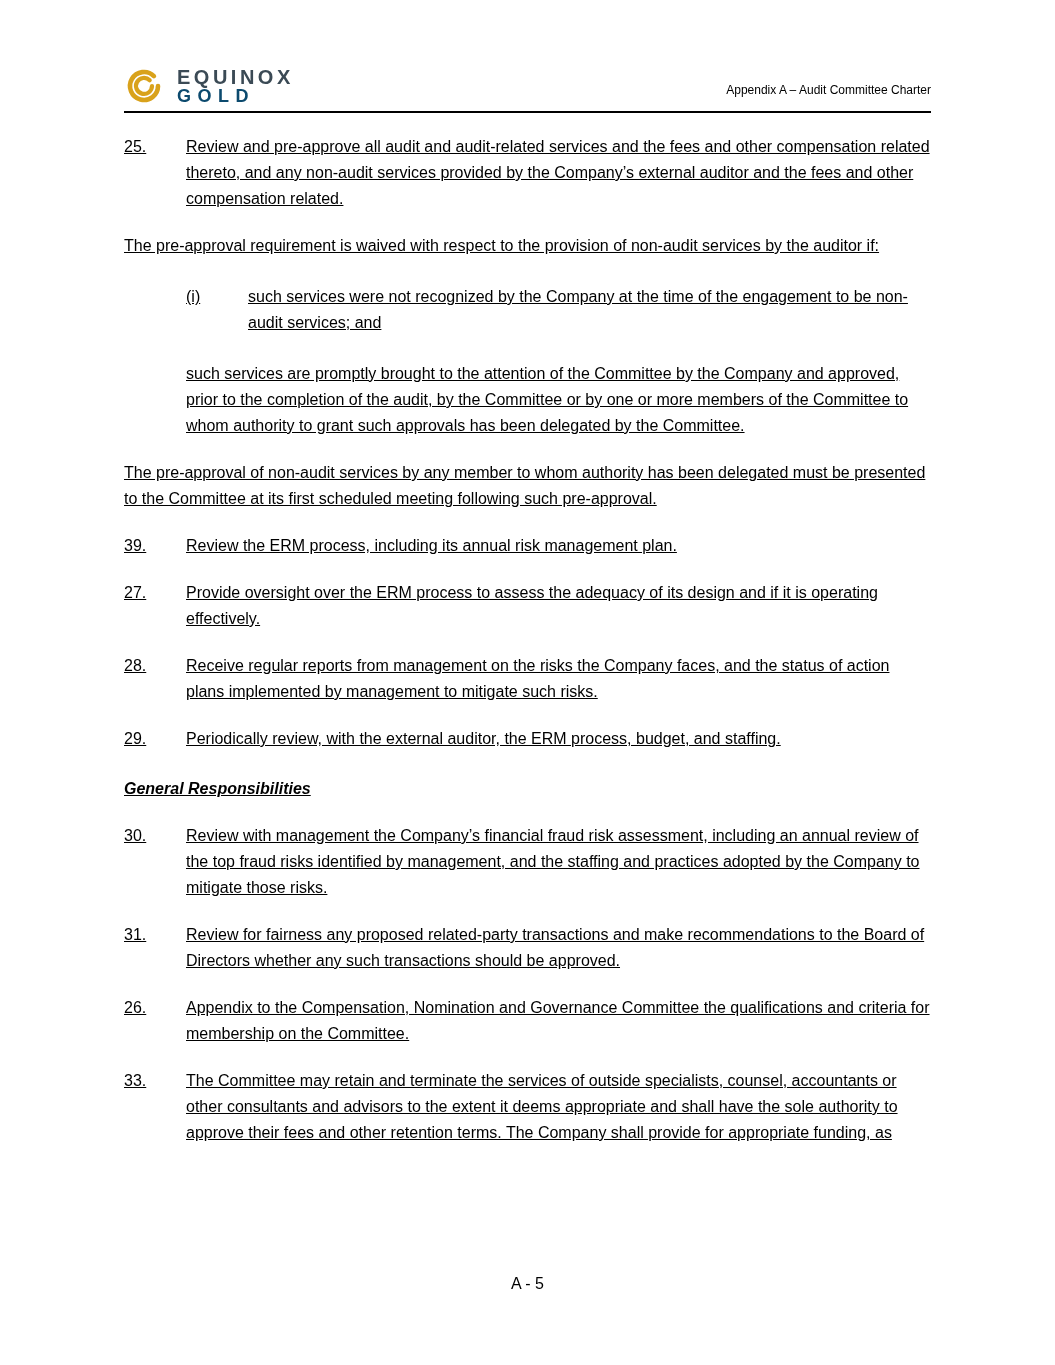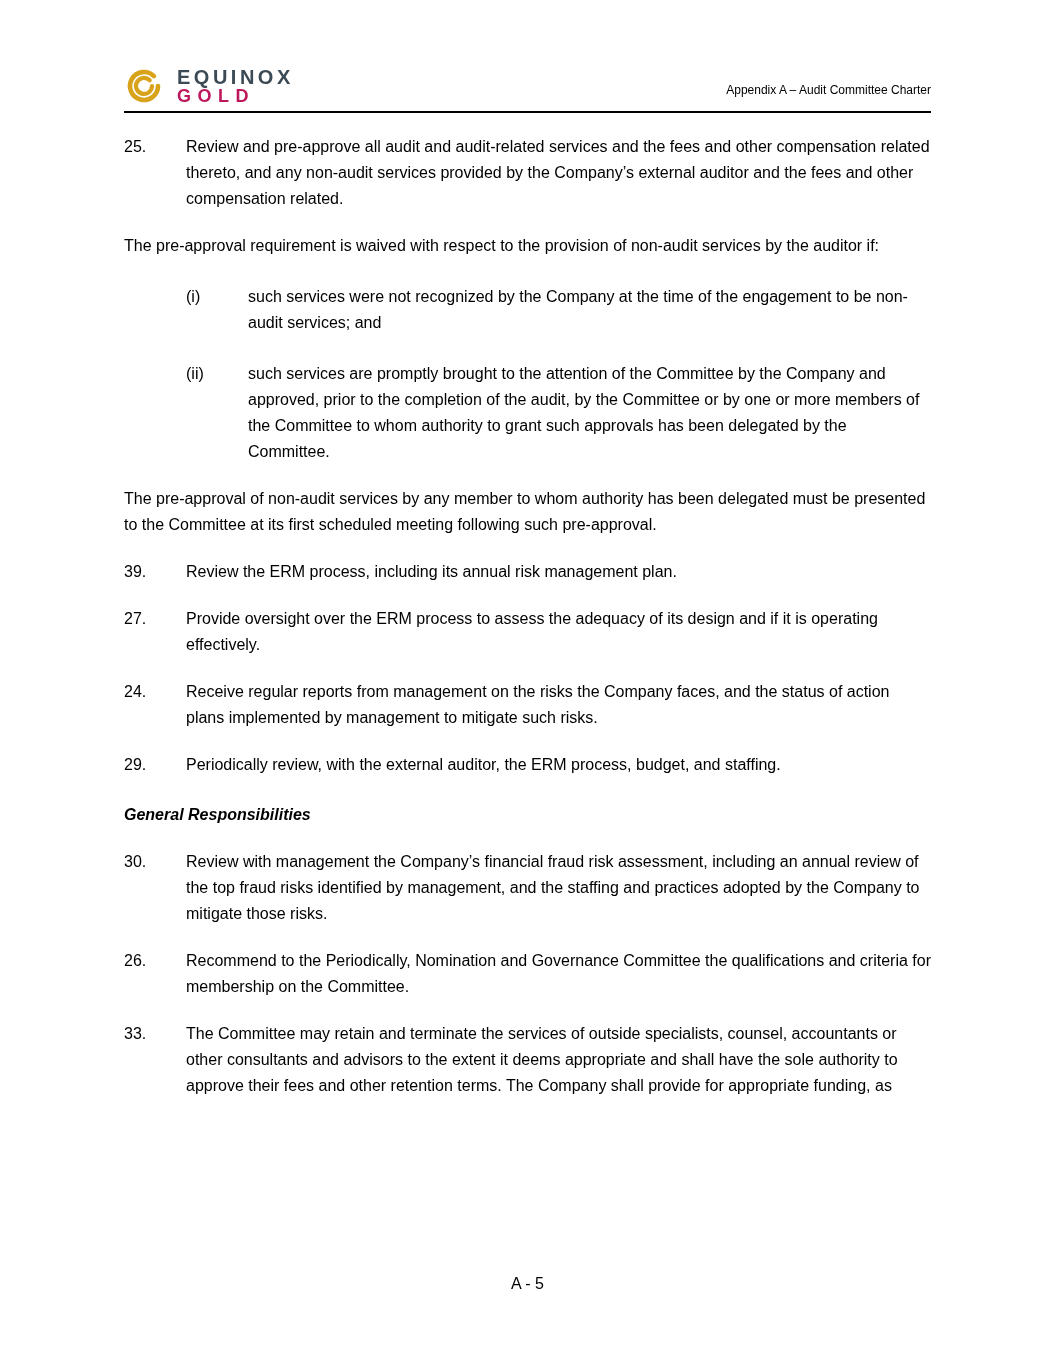--- a/index.html
+++ b/index.html
@@ -29,25 +29,25 @@
   .logo-equinox {
     font-size: 20px;
     font-weight: bold;
     letter-spacing: 3.5px;
     color: #3B4A55;
   }
   .logo-gold {
     font-size: 18px;
     font-weight: bold;
     letter-spacing: 6.5px;
-    color: #be185d;
+    color: #0c4a6e;
     margin-top: 0;
   }
   .header-title { font-size: 12px; padding-bottom: 3px; }
-  .content { margin-top: 3px; }
+  .content { margin-top: 3px; text-decoration: underline; }
   .item { display: flex; margin-top: 21px; }
   .item .num { flex: 0 0 62px; }
   .item .text { flex: 1 1 auto; }
   .item.sub { margin-left: 62px; margin-top: 25px; }
   .item.sub .num { flex: 0 0 62px; }
   .para { margin: 21px 0 0 0; }
   .item.heading { font-weight: bold; margin-top: 24px; }
   .item.heading .text { text-decoration: underline; }
   .subheading { font-weight: bold; font-style: italic; margin: 24px 0 0 0; }
   .footer {
@@ -84,48 +84,51 @@
       <div class="item numbered">
         <span class="num">25.</span>
         <span class="text">Review and pre-approve all audit and audit-related services and the fees and other compensation related thereto, and any non-audit services provided by the Company’s external auditor and the fees and other compensation related.</span>
       </div>
       <p class="para">The pre-approval requirement is waived with respect to the provision of non-audit services by the auditor if:</p>
       <div class="item sub">
         <span class="num">(i)</span>
         <span class="text">such services were not recognized by the Company at the time of the engagement to be non-audit services; and</span>
       </div>
       <div class="item sub">
-        <span class="num">(ii)</span>
         <span class="text">such services are promptly brought to the attention of the Committee by the Company and approved, prior to the completion of the audit, by the Committee or by one or more members of the Committee to whom authority to grant such approvals has been delegated by the Committee.</span>
       </div>
       <p class="para">The pre-approval of non-audit services by any member to whom authority has been delegated must be presented to the Committee at its first scheduled meeting following such pre-approval.</p>
       <div class="item numbered">
         <span class="num">39.</span>
         <span class="text">Review the ERM process, including its annual risk management plan.</span>
       </div>
       <div class="item numbered">
         <span class="num">27.</span>
         <span class="text">Provide oversight over the ERM process to assess the adequacy of its design and if it is operating effectively.</span>
       </div>
       <div class="item numbered">
-        <span class="num">24.</span>
+        <span class="num">28.</span>
         <span class="text">Receive regular reports from management on the risks the Company faces, and the status of action plans implemented by management to mitigate such risks.</span>
       </div>
       <div class="item numbered">
         <span class="num">29.</span>
         <span class="text">Periodically review, with the external auditor, the ERM process, budget, and staffing.</span>
       </div>
       <p class="subheading">General Responsibilities</p>
       <div class="item numbered">
         <span class="num">30.</span>
         <span class="text">Review with management the Company’s financial fraud risk assessment, including an annual review of the top fraud risks identified by management, and the staffing and practices adopted by the Company to mitigate those risks.</span>
       </div>
       <div class="item numbered">
+        <span class="num">31.</span>
+        <span class="text">Review for fairness any proposed related-party transactions and make recommendations to the Board of Directors whether any such transactions should be approved.</span>
+      </div>
+      <div class="item numbered">
         <span class="num">26.</span>
-        <span class="text">Recommend to the Periodically, Nomination and Governance Committee the qualifications and criteria for membership on the Committee.</span>
+        <span class="text">Appendix to the Compensation, Nomination and Governance Committee the qualifications and criteria for membership on the Committee.</span>
       </div>
       <div class="item numbered">
         <span class="num">33.</span>
         <span class="text">The Committee may retain and terminate the services of outside specialists, counsel, accountants or other consultants and advisors to the extent it deems appropriate and shall have the sole authority to approve their fees and other retention terms. The Company shall provide for appropriate funding, as</span>
       </div>
     </div>
 
   <div class="footer">
     <span>A - 5</span>
   </div>

